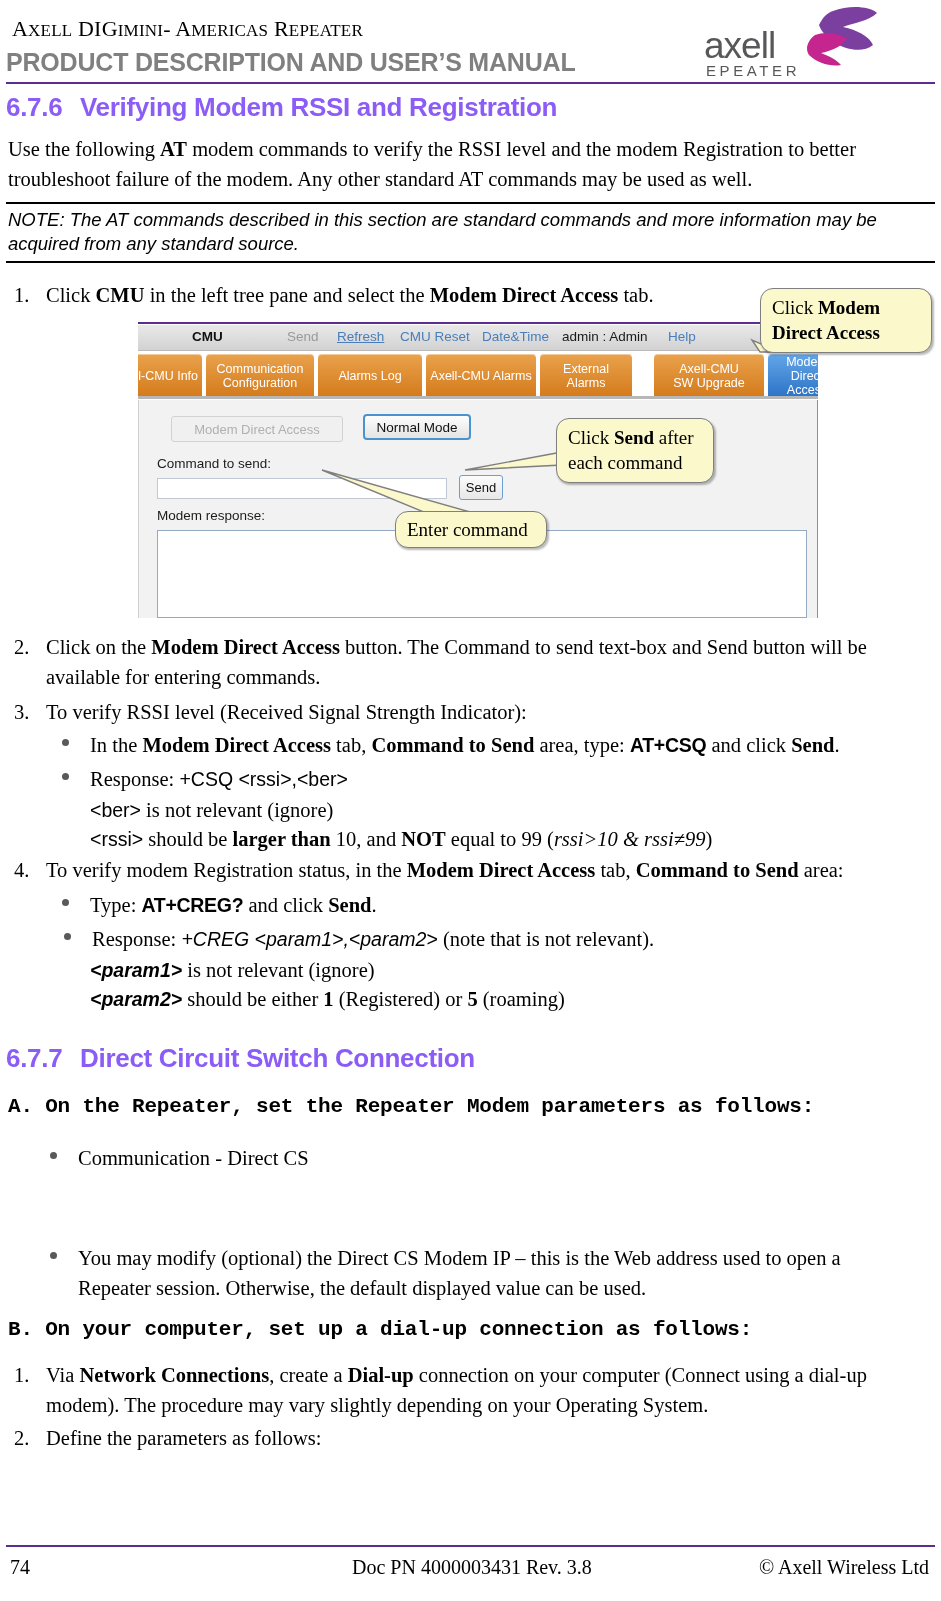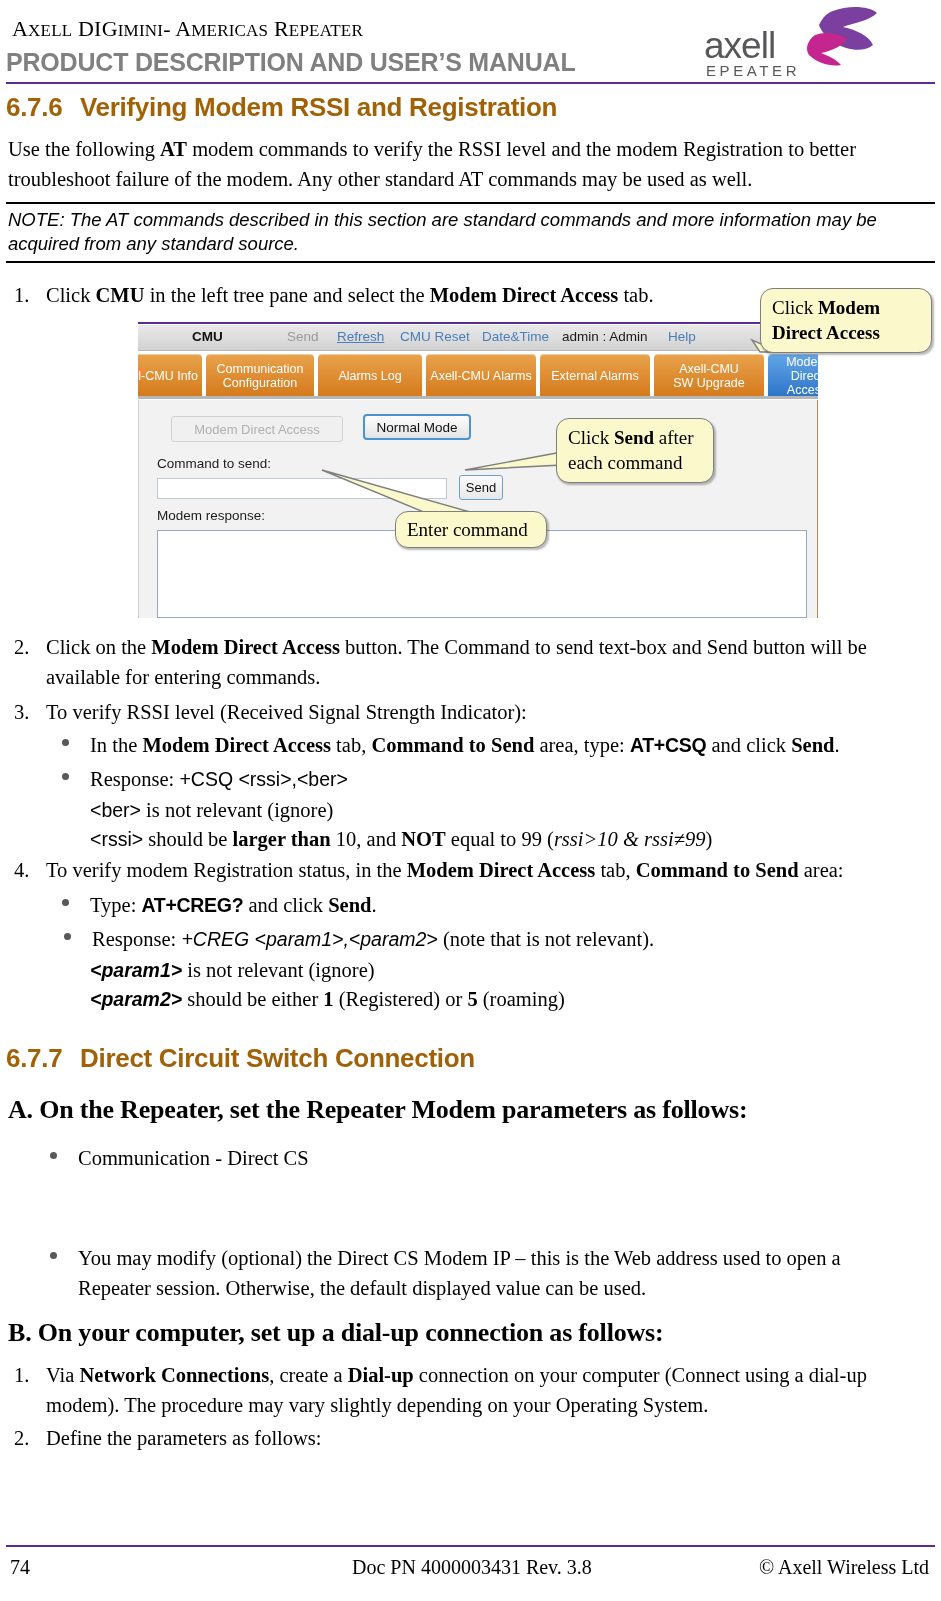--- a/index.html
+++ b/index.html
@@ -83,21 +83,21 @@
   }
   .logo-chev { position: absolute; right: 0; top: 0; width: 76px; height: 62px; }
 
   
   h2.sect {
     position: absolute;
     margin: 0;
     font-family: "Liberation Sans", sans-serif;
     font-size: 26px;
     font-weight: bold;
-    color: #a16207;
+    color: #8b5cf6;
     letter-spacing: -0.3px;
     white-space: nowrap;
   }
   .sect .num { display: inline-block; width: 74px; }
 
   .para {
     position: absolute;
     font-family: "Liberation Serif", serif;
     font-size: 20.5px;
     line-height: 30px;
@@ -149,23 +149,23 @@
 
   .subline {
     position: absolute;
     font-family: "Liberation Serif", serif;
     font-size: 20.5px;
     line-height: 30px;
   }
 
   .hdg {
     position: absolute;
-    font-family: Liberation Serif, serif;
+    font-family: Liberation Mono, monospace;
     font-weight: bold;
-    font-size: 26px;
+    font-size: 21px;
     letter-spacing: -0.2px;
     white-space: nowrap;
   }
 
   
   .fig {
     position: absolute;
     left: 138px; top: 322px;
     width: 680px; height: 296px;
     background: #ffffff;
@@ -370,21 +370,21 @@
         <div class="tab" style="left:96px;  width:108px;">
             <span style="white-space:pre-line">Communication
 Configuration</span>
           </div>
         <div class="tab" style="left:208px; width:104px;">
             <span>Alarms Log</span>
           </div>
         <div class="tab" style="left:316px; width:110px;">
             <span>Axell-CMU Alarms</span>
           </div>
-        <div class="tab" style="left:430px; width:110px;">
+        <div class="tab" style="left:430px; width:92px;">
             <span>External Alarms</span>
           </div>
         <div class="tab" style="left:544px; width:110px;">
             <span style="white-space:pre-line">Axell-CMU
 SW Upgrade</span>
           </div>
         <div class="tab sel" style="left:658px; width:78px;">
             <span style="white-space:pre-line">Modem Direct
 Access</span>
           </div>

